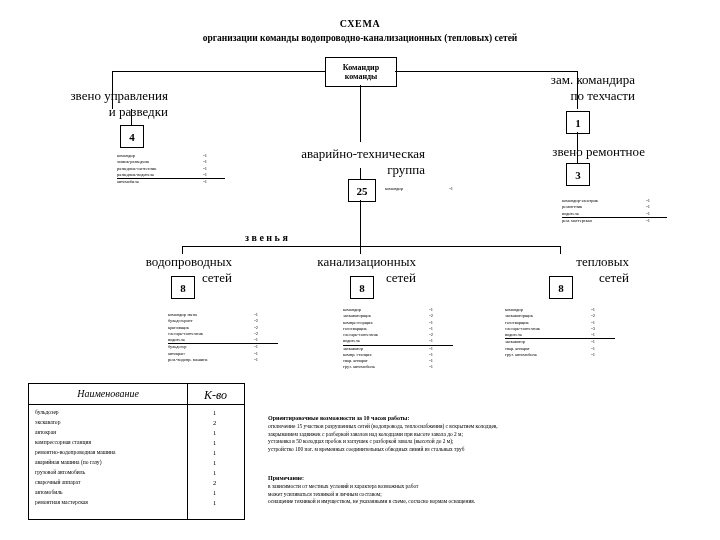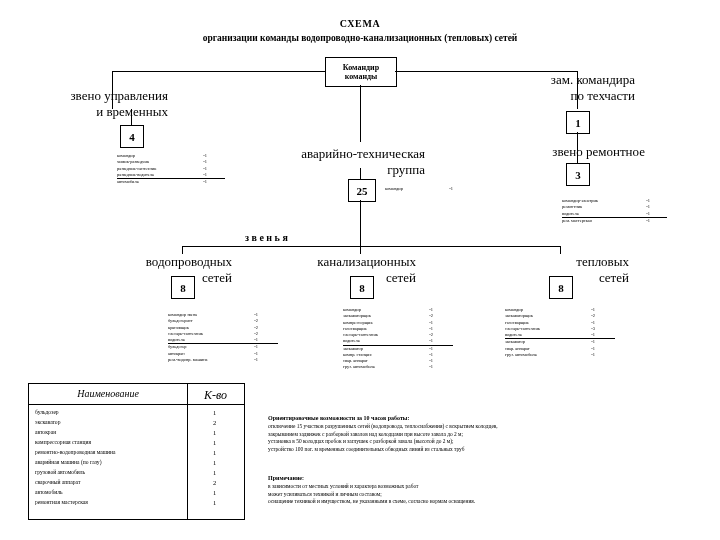--- a/index.html
+++ b/index.html
@@ -75,21 +75,21 @@
   </div>
 
   <div class="ln h" style="left:112px;top:71px;width:213px;"></div>
   <div class="ln h" style="left:395px;top:71px;width:182px;"></div>
   <div class="ln v" style="left:112px;top:71px;height:38px;"></div>
   <div class="ln v" style="left:577px;top:71px;height:38px;"></div>
   <div class="ln v" style="left:360px;top:85px;height:57px;"></div>
 
   <div class="lbl" style="left:58px;top:88px;width:110px;">
     <div>звено управления</div>
-    <div>и временных</div>
+    <div>и разведки</div>
   </div>
   <div class="box" style="left:120px;top:125px;width:22px;height:21px;">
     <span class="num">4</span>
   </div>
   <div class="ln v" style="left:131px;top:109px;height:16px;"></div>
 
   <div class="rl" style="left:117px;top:153px;width:108px;">
       <div class="row">
         <span class="nm" style="width: 72px;">командир</span>
         <span class="qt" style="width: 18px;">-1</span>

